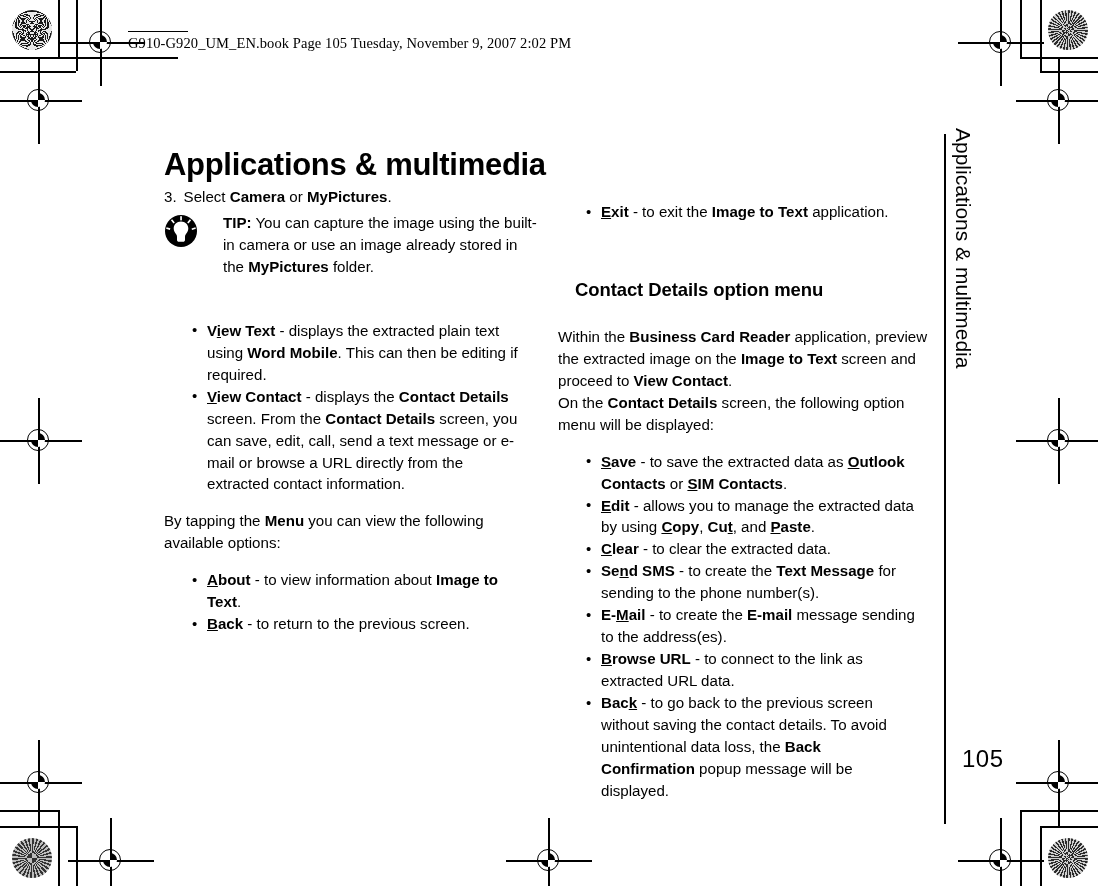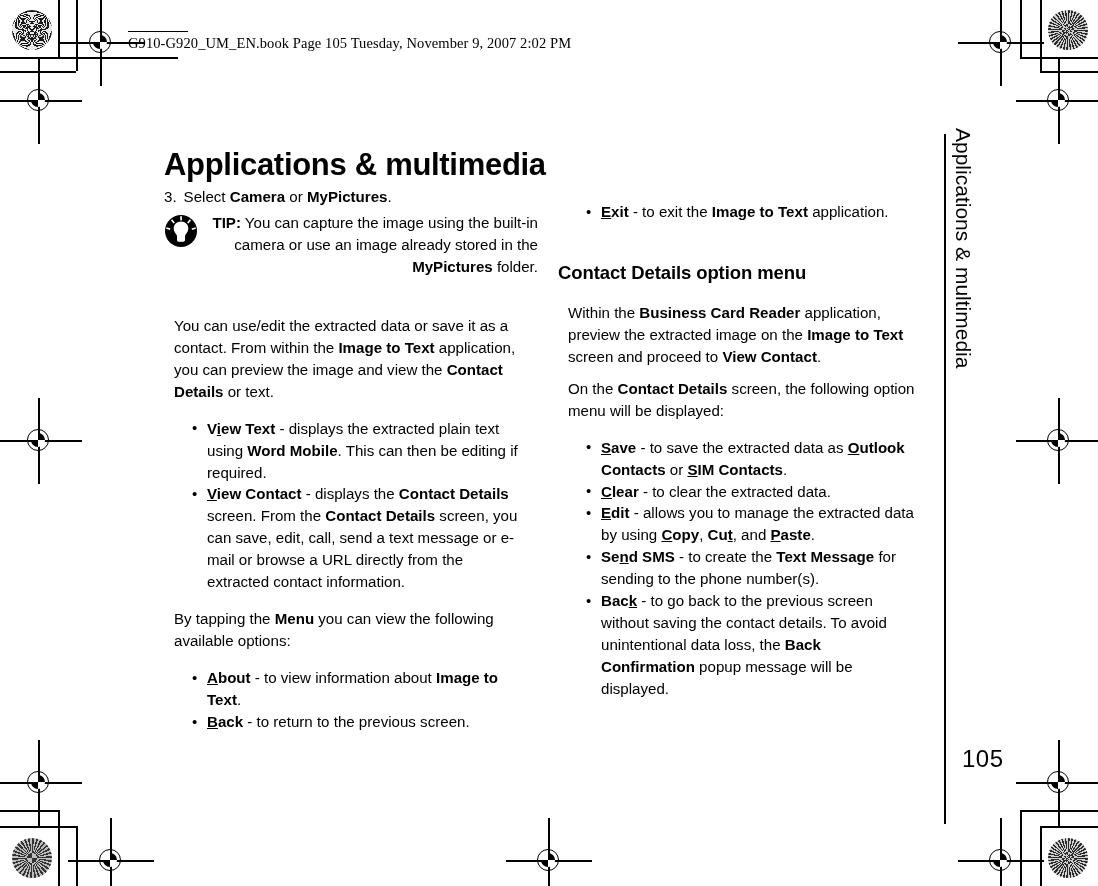--- a/index.html
+++ b/index.html
@@ -114,49 +114,48 @@
   .col {
     position: absolute;
     top: 186px;
     width: 374px;
     font-size: 15.1px;
     line-height: 1.455;
   }
   .col-left  { left: 164px; }
   .col-right { left: 558px; }
 
-  .col p { margin: 10px; }
+  .col p { margin: 0; }
   .col .body-para { margin-bottom: 0px; }
 
   h2.section {
     font-size: 18.5px;
     font-weight: bold;
-    margin: 0;
+    margin: 17px;
     letter-spacing: -0.1px;
   }
   .sec-spacer-before { height: 22px; }
   .sec-spacer-after  { height: 5px; }
 
   b { font-weight: bold; }
   u { text-decoration: underline; text-underline-offset: 1px; }
 
   
   .step {
     display: flex;
     gap: 7px;
     margin-bottom: 4px;
   }
   .step-num { flex: none; }
 
   
   .tip {
     display: flex;
-    gap: 6px;
+    gap: 25px;
     margin-top: 3px;
-    text-align: right;
   }
   .tip-icon {
     flex: none;
     width: 34px;
     height: 34px;
     margin-top: 2px;
   }
   .tip-text { flex: 1; }
 
   
@@ -327,21 +326,20 @@
         <rect x="3.4" y="12.6" width="1.7" height="4.0" fill="#fff" transform="rotate(-72 4.2 14.6)"></rect>
         <rect x="28.9" y="12.6" width="1.7" height="4.0" fill="#fff" transform="rotate(72 29.7 14.6)"></rect>
       </svg>
     </span>
     <span class="tip-text"><b>TIP:</b><span> You can capture the image using the built-in camera or use an image already stored in the <b>MyPictures</b> folder.</span></span>
   </div>
 
   <div class="sec-spacer-before"></div>
   <div class="sec-spacer-after"></div>
 
-  <p class="body-para">You can use/edit the extracted data or save it as a contact. From within the <b>Image to Text</b> application, you can preview the image and view the <b>Contact Details</b> or text.</p>
 
   <ul class="bullets">
       <li><b>V</b><b><u>i</u></b><b>ew Text</b> - displays the extracted plain text using <b>Word Mobile</b>. This can then be editing if required.</li>
       <li><b><u>V</u></b><b>iew Contact</b> - displays the <b>Contact Details</b> screen. From the <b>Contact Details</b> screen, you can save, edit, call, send a text message or e-mail or browse a URL directly from the extracted contact information.</li>
     </ul>
 
   <p class="body-para">By tapping the <b>Menu</b> you can view the following available options:</p>
 
   <ul class="bullets">
       <li><b><u>A</u></b><b>bout</b> - to view information about <b>Image to Text</b>.</li>
@@ -357,22 +355,24 @@
 
   <div class="sec-spacer-before"></div>
   <h2 class="section">Contact Details option menu</h2>
   <div class="sec-spacer-after"></div>
 
   <p class="body-para">Within the <b>Business Card Reader</b> application, preview the extracted image on the <b>Image to Text</b> screen and proceed to <b>View Contact</b>.</p>
   <p class="body-para">On the <b>Contact Details</b> screen, the following option menu will be displayed:</p>
 
   <ul class="bullets">
       <li><b><u>S</u></b><b>ave</b> - to save the extracted data as <b><u>O</u></b><b>utlook Contacts</b> or <b><u>S</u></b><b>IM Contacts</b>.</li>
+      <li><b><u>E</u></b><b>dit</b> - allows you to manage the extracted data by using <b><u>C</u></b><b>opy</b>, <b>Cu</b><b><u>t</u></b>, and <b><u>P</u></b><b>aste</b>.</li>
       <li><b><u>C</u></b><b>lear</b> - to clear the extracted data.</li>
-      <li><b><u>E</u></b><b>dit</b> - allows you to manage the extracted data by using <b><u>C</u></b><b>opy</b>, <b>Cu</b><b><u>t</u></b>, and <b><u>P</u></b><b>aste</b>.</li>
       <li><b>Se</b><b><u>n</u></b><b>d SMS</b> - to create the <b>Text Message</b> for sending to the phone number(s).</li>
+      <li><b>E-</b><b><u>M</u></b><b>ail</b> - to create the <b>E-mail</b> message sending to the address(es).</li>
+      <li><b><u>B</u></b><b>rowse URL</b> - to connect to the link as extracted URL data.</li>
       <li><b>Bac</b><b><u>k</u></b> - to go back to the previous screen without saving the contact details. To avoid unintentional data loss, the <b>Back Confirmation</b> popup message will be displayed.</li>
     </ul>
 </div>
 
 <div class="edge-rule"></div>
 <div class="edge-tab-text">Applications &amp; multimedia</div>
 <div class="page-number">105</div>
 
 </body></html>

